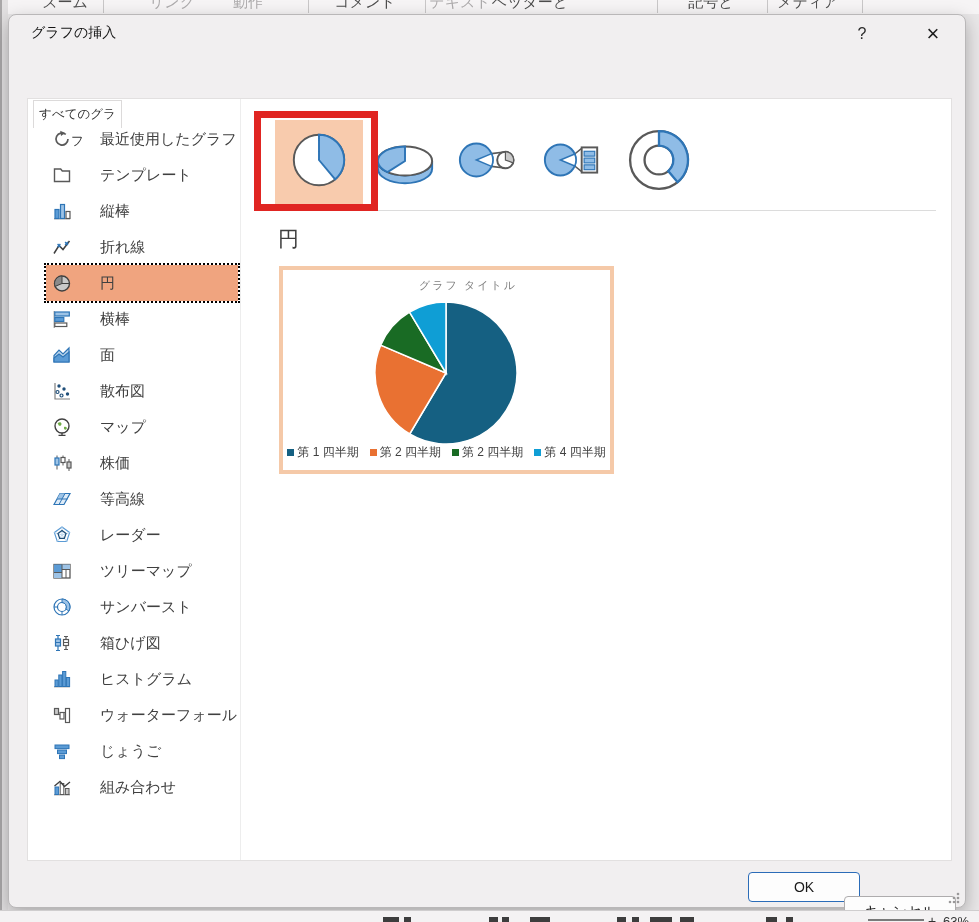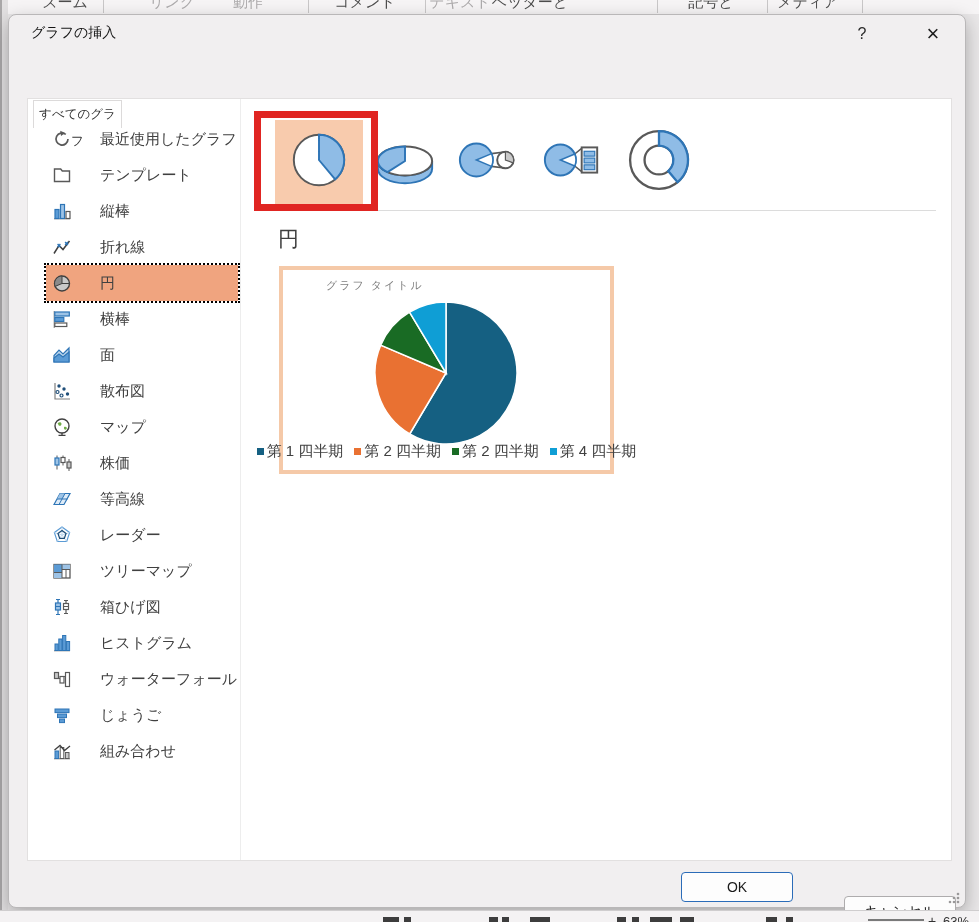--- a/index.html
+++ b/index.html
@@ -43,29 +43,29 @@
 
   
   .stcell { position:absolute; top:21px; width:88px; height:84px; display:flex; align-items:center; justify-content:center; cursor:pointer; }
   .stcell.sel { background:#f8cbad; }
   .annotation { position:absolute; left:226px; top:12px; width:124px; height:100px; border:7px solid #e02522; z-index:5; pointer-events:none; }
   .hsep { position:absolute; left:227px; top:111px; width:681px; height:1px; background:#dcdcdc; }
   .pheading { position:absolute; left:250px; top:126px; font-size:21px; color:#3f3f3f; }
 
   
   .preview { position:absolute; left:251px; top:167px; width:335px; height:208px; background:#fff; border:4px solid #f5c9a8; cursor:pointer; }
-  .ctitle { position:absolute; left:0; top:8px; width:100%; font-size:11px; letter-spacing:2px; color:#7f7f7f;padding-left:43px; }
+  .ctitle { position:absolute; left:0; top:8px; width:100%; text-align:center; font-size:11px; letter-spacing:2px; color:#7f7f7f;padding-left:43px; }
   .pie-svg { position:absolute; left:90px; top:30px; }
   .legend { position:absolute; left:0; bottom:9px; width:100%; display:flex; justify-content:center; gap:11px; }
-  .litem { display:inline-flex; align-items:center; font-size:15px; color:#404040; white-space:nowrap; }
+  .litem { display:inline-flex; align-items:center; font-size:12px; color:#404040; white-space:nowrap; }
   .lsq { width:7px; height:7px; display:inline-block; margin-right:3px; }
 
   
   .btn { position:absolute; top:857px; width:112px; height:30px; background:#fdfdfd; border-radius:4px; font-size:14px; color:#1a1a1a; text-align:center; line-height:28px; cursor:pointer; font-family:inherit; }
-  .btn.ok { left:672px; border:1.5px solid #2b6cb8; }
+  .btn.ok { left:739px; border:1.5px solid #2b6cb8; }
   .btn.cancel { left:835px; border:1px solid #aeacad;margin-top:24px; }
   .grip { position:absolute; left:936px; top:874px; }
 </style>
 </head>
 <body>
 
 <div class="page">
 
   <div class="ribbon-strip" id="ribbonStrip">
       <span class="rlabel" style="left: 65px;">ズーム</span>
@@ -228,20 +228,31 @@
                 <rect x="2" y="11.5" width="8" height="5.5" fill="#9DC3E6"></rect>
                 <rect x="10" y="3.5" width="8" height="5" fill="#9DC3E6"></rect>
                 <path d="M10 3.5v13.5M2 11.5h8M10 8.5h8M14 8.5v8.5" stroke="#595959" stroke-width="1" fill="none"></path>
               </svg>
             </span>
             <span class="slabel">ツリーマップ</span>
           </div>
           <div class="sitem">
             <span class="sicon">
               <svg viewBox="0 0 20 20" width="20" height="20">
+                <circle cx="10" cy="10" r="8" fill="#fff" stroke="#2E75B6" stroke-width="1.2"></circle>
+                <circle cx="10" cy="10" r="4.5" fill="#fff" stroke="#2E75B6" stroke-width="1.2"></circle>
+                <path d="M10 2a8 8 0 0 1 6.9 12l-3-2A4.5 4.5 0 0 0 10 5.5z" fill="#9DC3E6" stroke="#2E75B6" stroke-width="1"></path>
+                <path d="M10 14.5V18M5.5 10H2" stroke="#2E75B6" stroke-width="1"></path>
+              </svg>
+            </span>
+            <span class="slabel">サンバースト</span>
+          </div>
+          <div class="sitem">
+            <span class="sicon">
+              <svg viewBox="0 0 20 20" width="20" height="20">
                 <path d="M6 2v16M4 2.5h4M4 17.5h4" stroke="#2E75B6" stroke-width="1.2"></path>
                 <rect x="3.5" y="6" width="5" height="7" fill="#9DC3E6" stroke="#2E75B6" stroke-width="1.2"></rect>
                 <path d="M3.5 9.5h5" stroke="#2E75B6"></path>
                 <path d="M14 3v14M12 3.5h4M12 16.5h4" stroke="#595959" stroke-width="1.2"></path>
                 <rect x="11.5" y="6.5" width="5" height="6" fill="#fff" stroke="#595959" stroke-width="1.2"></rect>
                 <path d="M11.5 9.5h5" stroke="#595959"></path>
               </svg>
             </span>
             <span class="slabel">箱ひげ図</span>
           </div>

